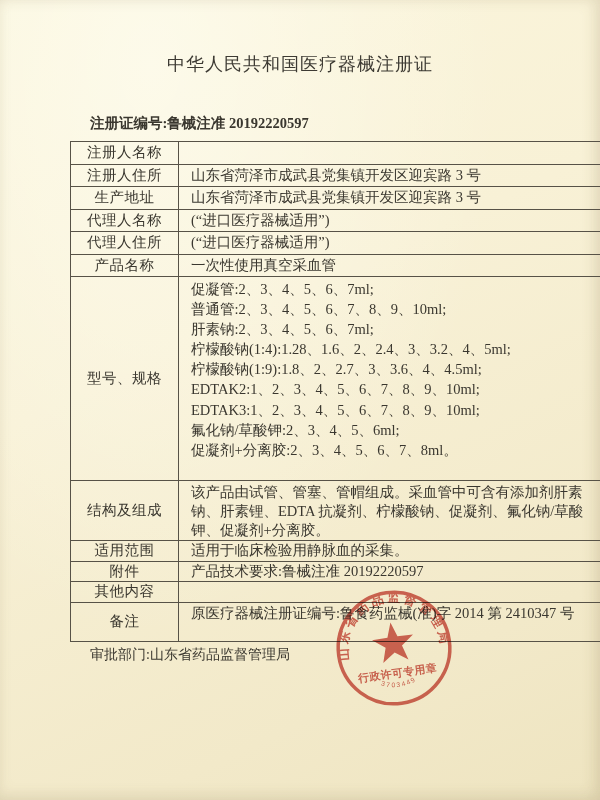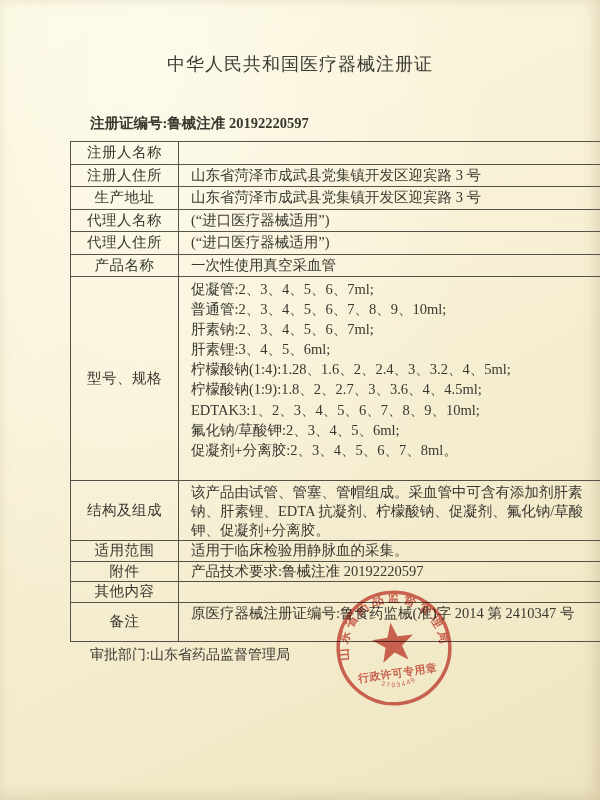--- a/index.html
+++ b/index.html
@@ -113,23 +113,23 @@
       <div class="cell-label">产品名称</div>
       <div class="cell-value">一次性使用真空采血管</div>
     </div>
 
     <div class="row r-specs">
       <div class="cell-label">型号、规格</div>
       <div class="cell-value">
         <div>促凝管:2、3、4、5、6、7ml;</div>
         <div>普通管:2、3、4、5、6、7、8、9、10ml;</div>
         <div>肝素钠:2、3、4、5、6、7ml;</div>
-        <div>肝素锂:3、4、5、6ml;</div>
         <div>柠檬酸钠(1:4):1.28、1.6、2、2.4、3、3.2、4、5ml;</div>
         <div>柠檬酸钠(1:9):1.8、2、2.7、3、3.6、4、4.5ml;</div>
+        <div>EDTAK2:1、2、3、4、5、6、7、8、9、10ml;</div>
         <div>EDTAK3:1、2、3、4、5、6、7、8、9、10ml;</div>
         <div>氟化钠/草酸钾:2、3、4、5、6ml;</div>
         <div>促凝剂+分离胶:2、3、4、5、6、7、8ml。</div>
       </div>
     </div>
 
     <div class="row r-struct">
       <div class="cell-label">结构及组成</div>
       <div class="cell-value">该产品由试管、管塞、管帽组成。采血管中可含有添加剂肝素钠、肝素锂、EDTA 抗凝剂、柠檬酸钠、促凝剂、氟化钠/草酸钾、促凝剂+分离胶。</div>
     </div>

